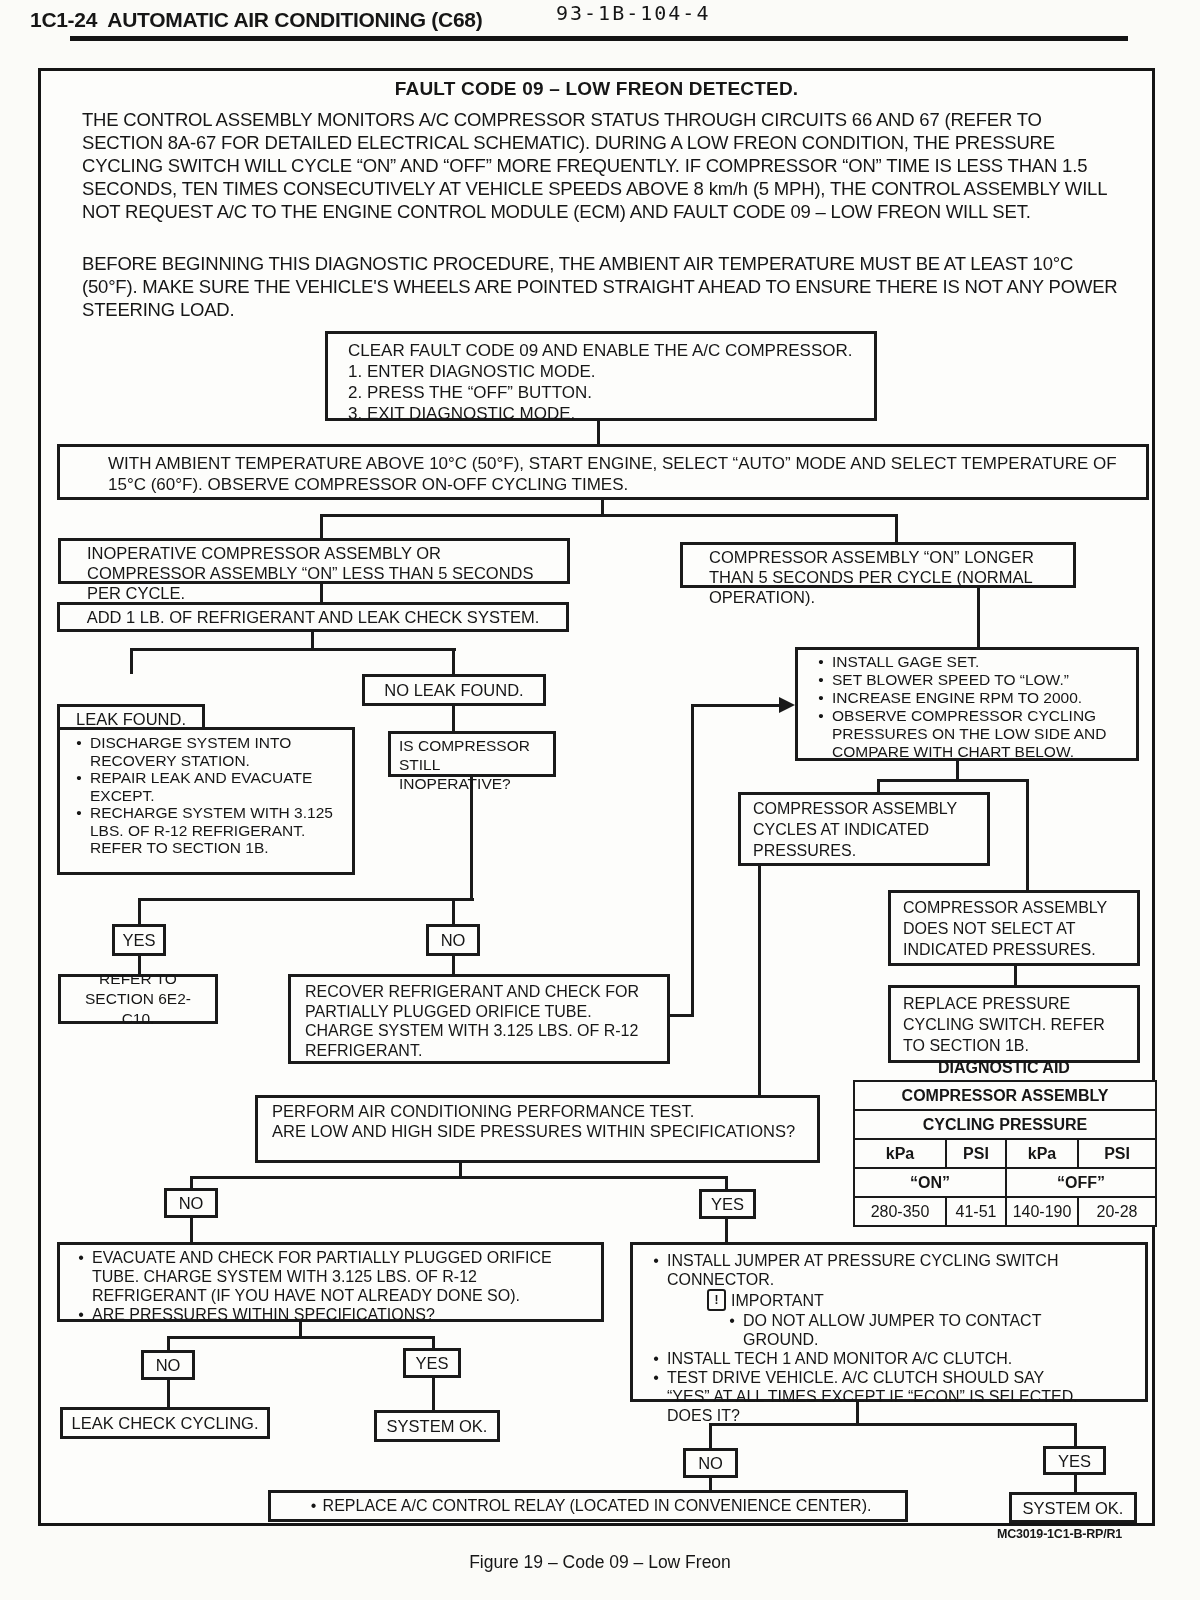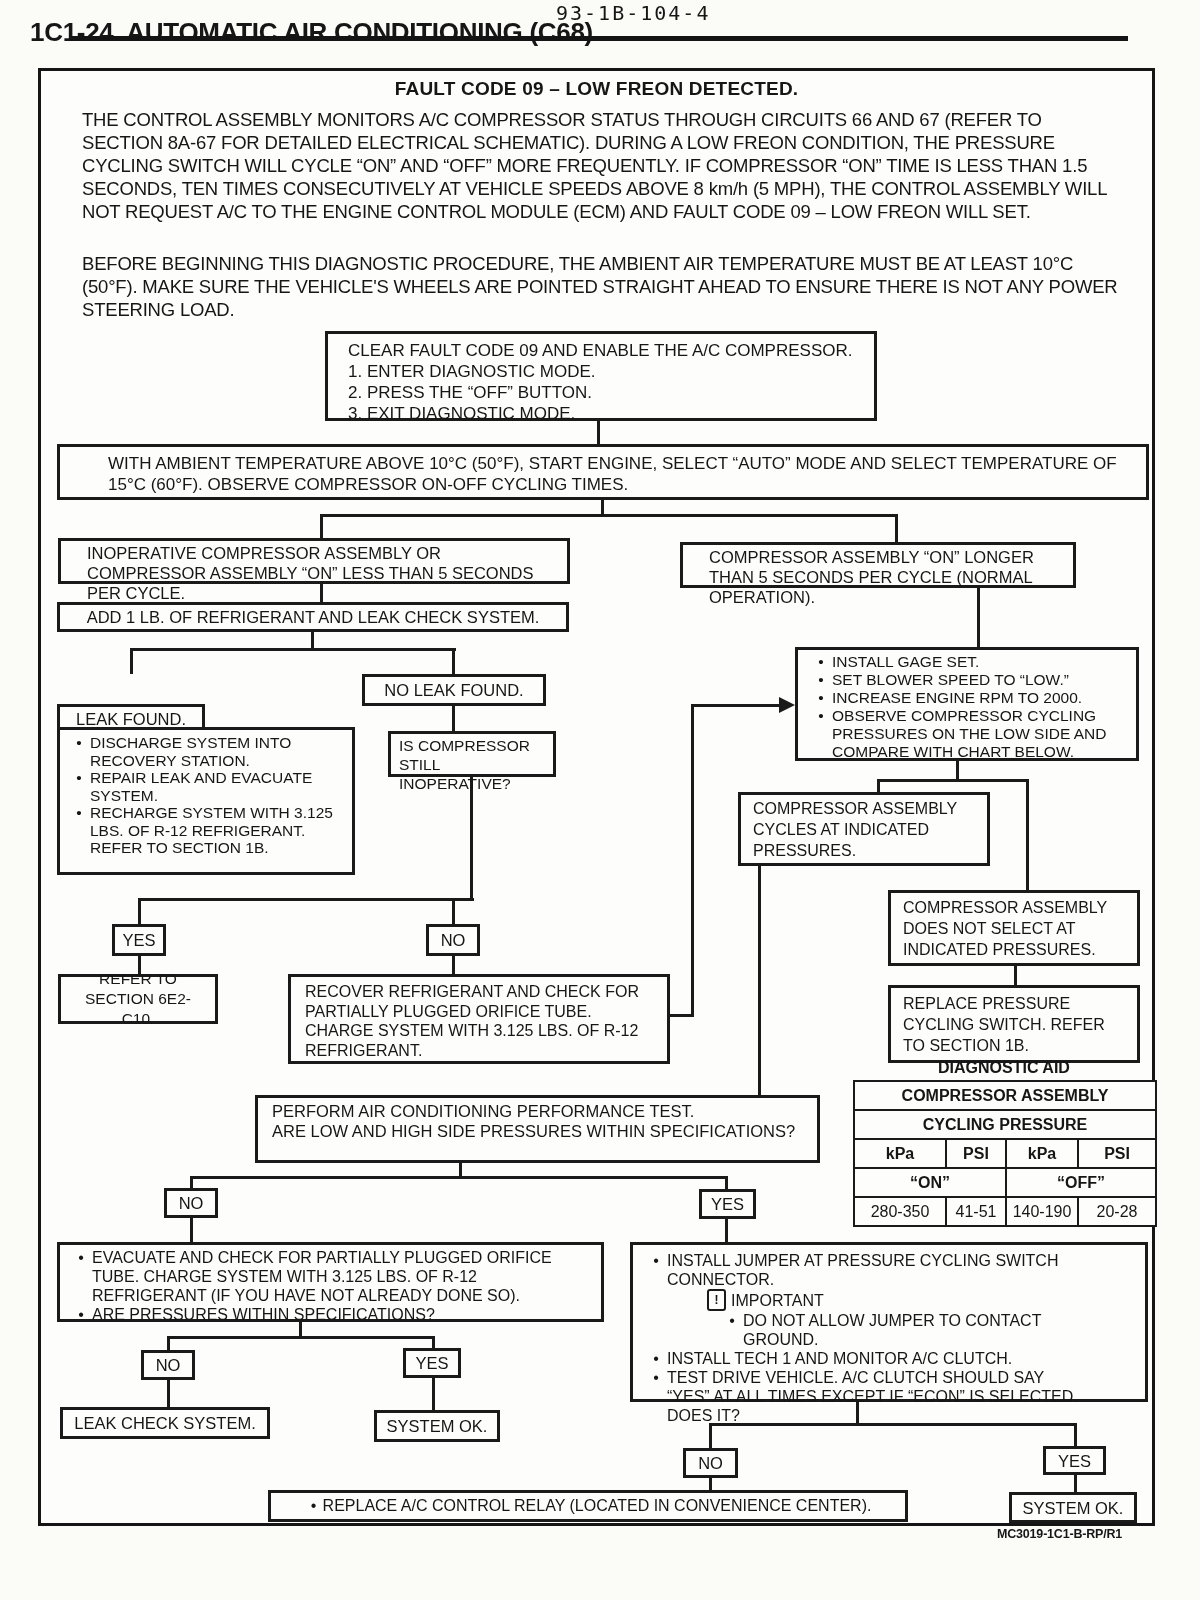--- a/index.html
+++ b/index.html
@@ -1,21 +1,21 @@
 <!DOCTYPE html>
 <html><head>
 <meta charset="utf-8">
 <style>
   html,body{margin:0;padding:0;}
   body{width:1200px;height:1600px;background:#fbfbf8;color:#161616;
        font-family:"Liberation Sans",sans-serif;position:relative;}
   #sheet{position:absolute;left:0;top:0;width:1200px;height:1600px;}
 
-  .hdr-left{position:absolute;left:30px;top:8px;font-size:26px;font-weight:bold;
-            letter-spacing:-0.3px;white-space:pre;margin-top:9px;}
+  .hdr-left{position:absolute;left:30px;top:8px;font-size:21px;font-weight:bold;
+            letter-spacing:-0.3px;white-space:pre;}
   .hdr-right{position:absolute;left:556px;top:1px;font-size:20px;
              font-family:"DejaVu Sans Mono",monospace;letter-spacing:2px;}
   .hdr-rule{position:absolute;left:70px;top:36px;width:1058px;height:5px;background:#141414;}
 
   .chart-frame{position:absolute;left:38px;top:68px;width:1117px;height:1458px;
                border:3px solid #151515;box-sizing:border-box;background:#fdfdfb;}
 
   .doc-title{position:absolute;left:38px;top:78px;width:1117px;text-align:center;
              font-size:19px;font-weight:bold;letter-spacing:0.2px;}
   .para{position:absolute;left:82px;width:1040px;font-size:18.5px;line-height:23px;
@@ -150,21 +150,21 @@
     <div>NO LEAK FOUND.</div>
   </div>
 
   <div class="bx blist" style="left:57px;top:727px;width:298px;height:148px;padding:4px 4px 0 8px;font-size:15.5px;line-height:17.5px">
     <div class="bul">
       <span class="bsym">•</span>
       <span class="btxt">DISCHARGE SYSTEM INTO RECOVERY STATION.</span>
     </div>
     <div class="bul">
       <span class="bsym">•</span>
-      <span class="btxt">REPAIR LEAK AND EVACUATE SYSTEM.</span>
+      <span class="btxt">REPAIR LEAK AND EVACUATE EXCEPT.</span>
     </div>
     <div class="bul">
       <span class="bsym">•</span>
       <span class="btxt">RECHARGE SYSTEM WITH 3.125 LBS. OF R-12 REFRIGERANT. REFER TO SECTION 1B.</span>
     </div>
   </div>
 
   <div class="bx" style="left:388px;top:731px;width:168px;height:46px;padding:2px 4px 0 8px;font-size:15.5px;line-height:19px">
     <div>IS COMPRESSOR STILL INOPERATIVE?</div>
   </div>
@@ -298,21 +298,21 @@
   </div>
 
   <div class="bx ctr" style="left:141px;top:1350px;width:54px;height:30px;font-size:16.5px">
     <div>NO</div>
   </div>
   <div class="bx ctr" style="left:403px;top:1348px;width:58px;height:30px;font-size:16.5px">
     <div>YES</div>
   </div>
 
   <div class="bx ctr" style="left:60px;top:1407px;width:210px;height:32px;font-size:16.5px">
-    <div>LEAK CHECK SYSTEM.</div>
+    <div>LEAK CHECK CYCLING.</div>
   </div>
   <div class="bx ctr" style="left:374px;top:1410px;width:126px;height:32px;font-size:16.5px">
     <div>SYSTEM OK.</div>
   </div>
 
   <div class="bx ctr" style="left:683px;top:1448px;width:55px;height:30px;font-size:16.5px">
     <div>NO</div>
   </div>
   <div class="bx ctr" style="left:1043px;top:1446px;width:63px;height:29px;font-size:16.5px">
     <div>YES</div>
@@ -320,14 +320,15 @@
 
   <div class="bx ctr" style="left:268px;top:1490px;width:640px;height:32px;font-size:16px">
     <span class="bsym" style="width:18px">•</span>
     <span>REPLACE A/C CONTROL RELAY (LOCATED IN CONVENIENCE CENTER).</span>
   </div>
   <div class="bx ctr" style="left:1009px;top:1492px;width:128px;height:31px;font-size:16.5px">
     <div>SYSTEM OK.</div>
   </div>
 
   <div class="plate">MC3019-1C1-B-RP/R1</div>
+  <div class="caption">Figure 19 – Code 09 – Low Freon</div>
 
 </div>
 
 </body></html>

